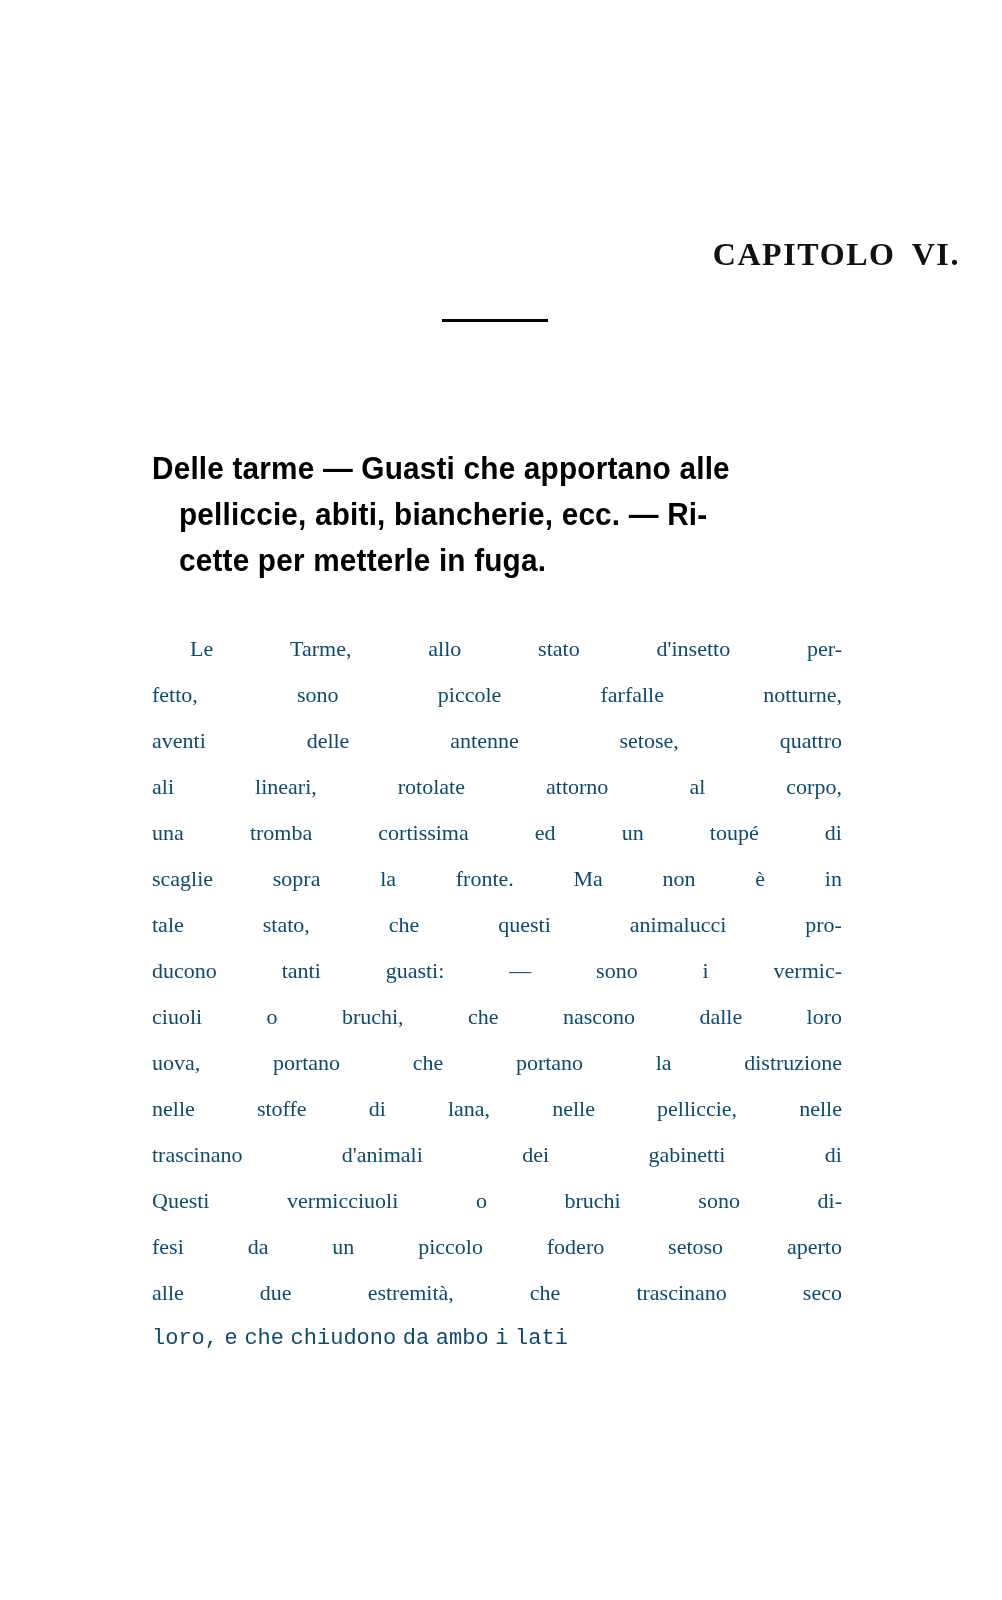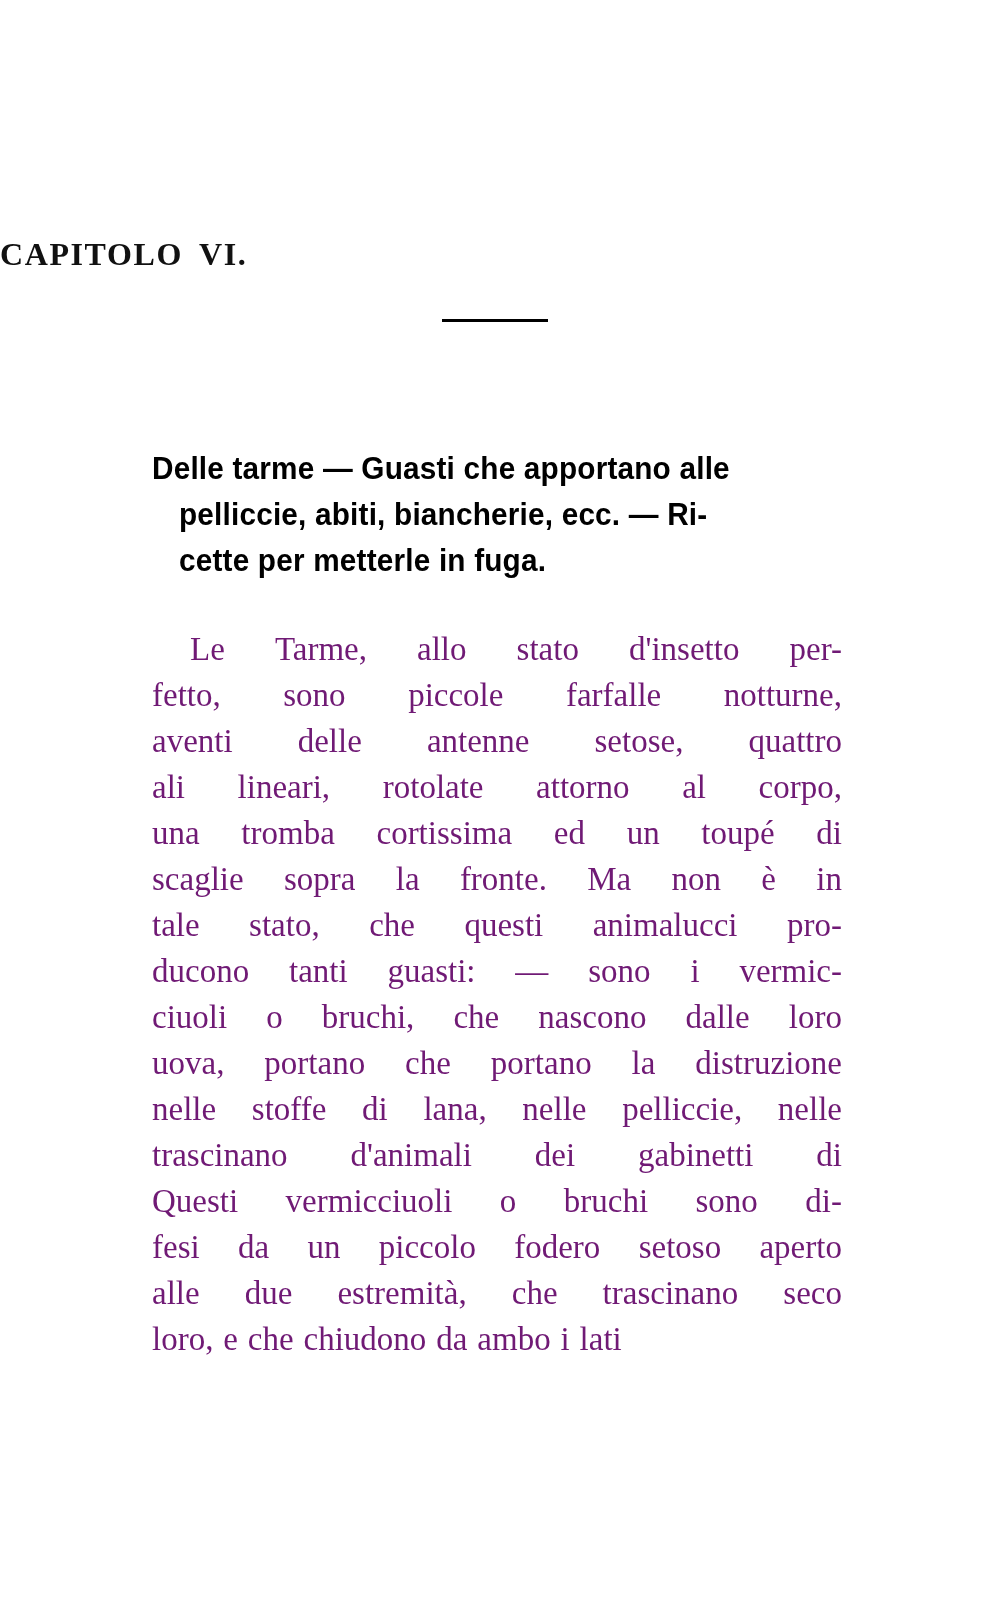--- a/index.html
+++ b/index.html
@@ -22,21 +22,21 @@
     overflow: hidden;
     margin: 0 auto;
   }
 
   
   .chapter-heading {
     position: absolute;
     left: 0;
     top: 214px;
     width: 960px;
-    text-align: left;
+    text-align: right;
     font-family: "Liberation Serif", "DejaVu Serif", serif;
     font-size: 32px;
     line-height: 38px;
     letter-spacing: 1.6px;
     word-spacing: 7px;
     color: #111111;
     white-space: nowrap;
   }
 
   
@@ -84,31 +84,31 @@
     position: absolute;
     left: 152px;
     top: 626px;
     width: 690px;
   }
 
   .body-line {
     display: flex;
     justify-content: space-between;
     align-items: baseline;
-    font-size: 33px;
+    font-size: 22px;
     line-height: 46px;
     height: 46px;
     white-space: nowrap;
-    color: #701a75;
+    color: #0c4a6e;
   }
   
   .body-line.ragged {
     justify-content: flex-start;
   }
-  .body-line.ragged .w { margin-right: 0.30em; }
+  .body-line.ragged .w { margin-right: 0.30em; font-family: Liberation Mono, monospace; }
 
   .body-line.first {
     padding-left: 38px;
   }
 
   .w { display: inline-block; }
   .w.it { }
 </style>
 </head>
 <body>

